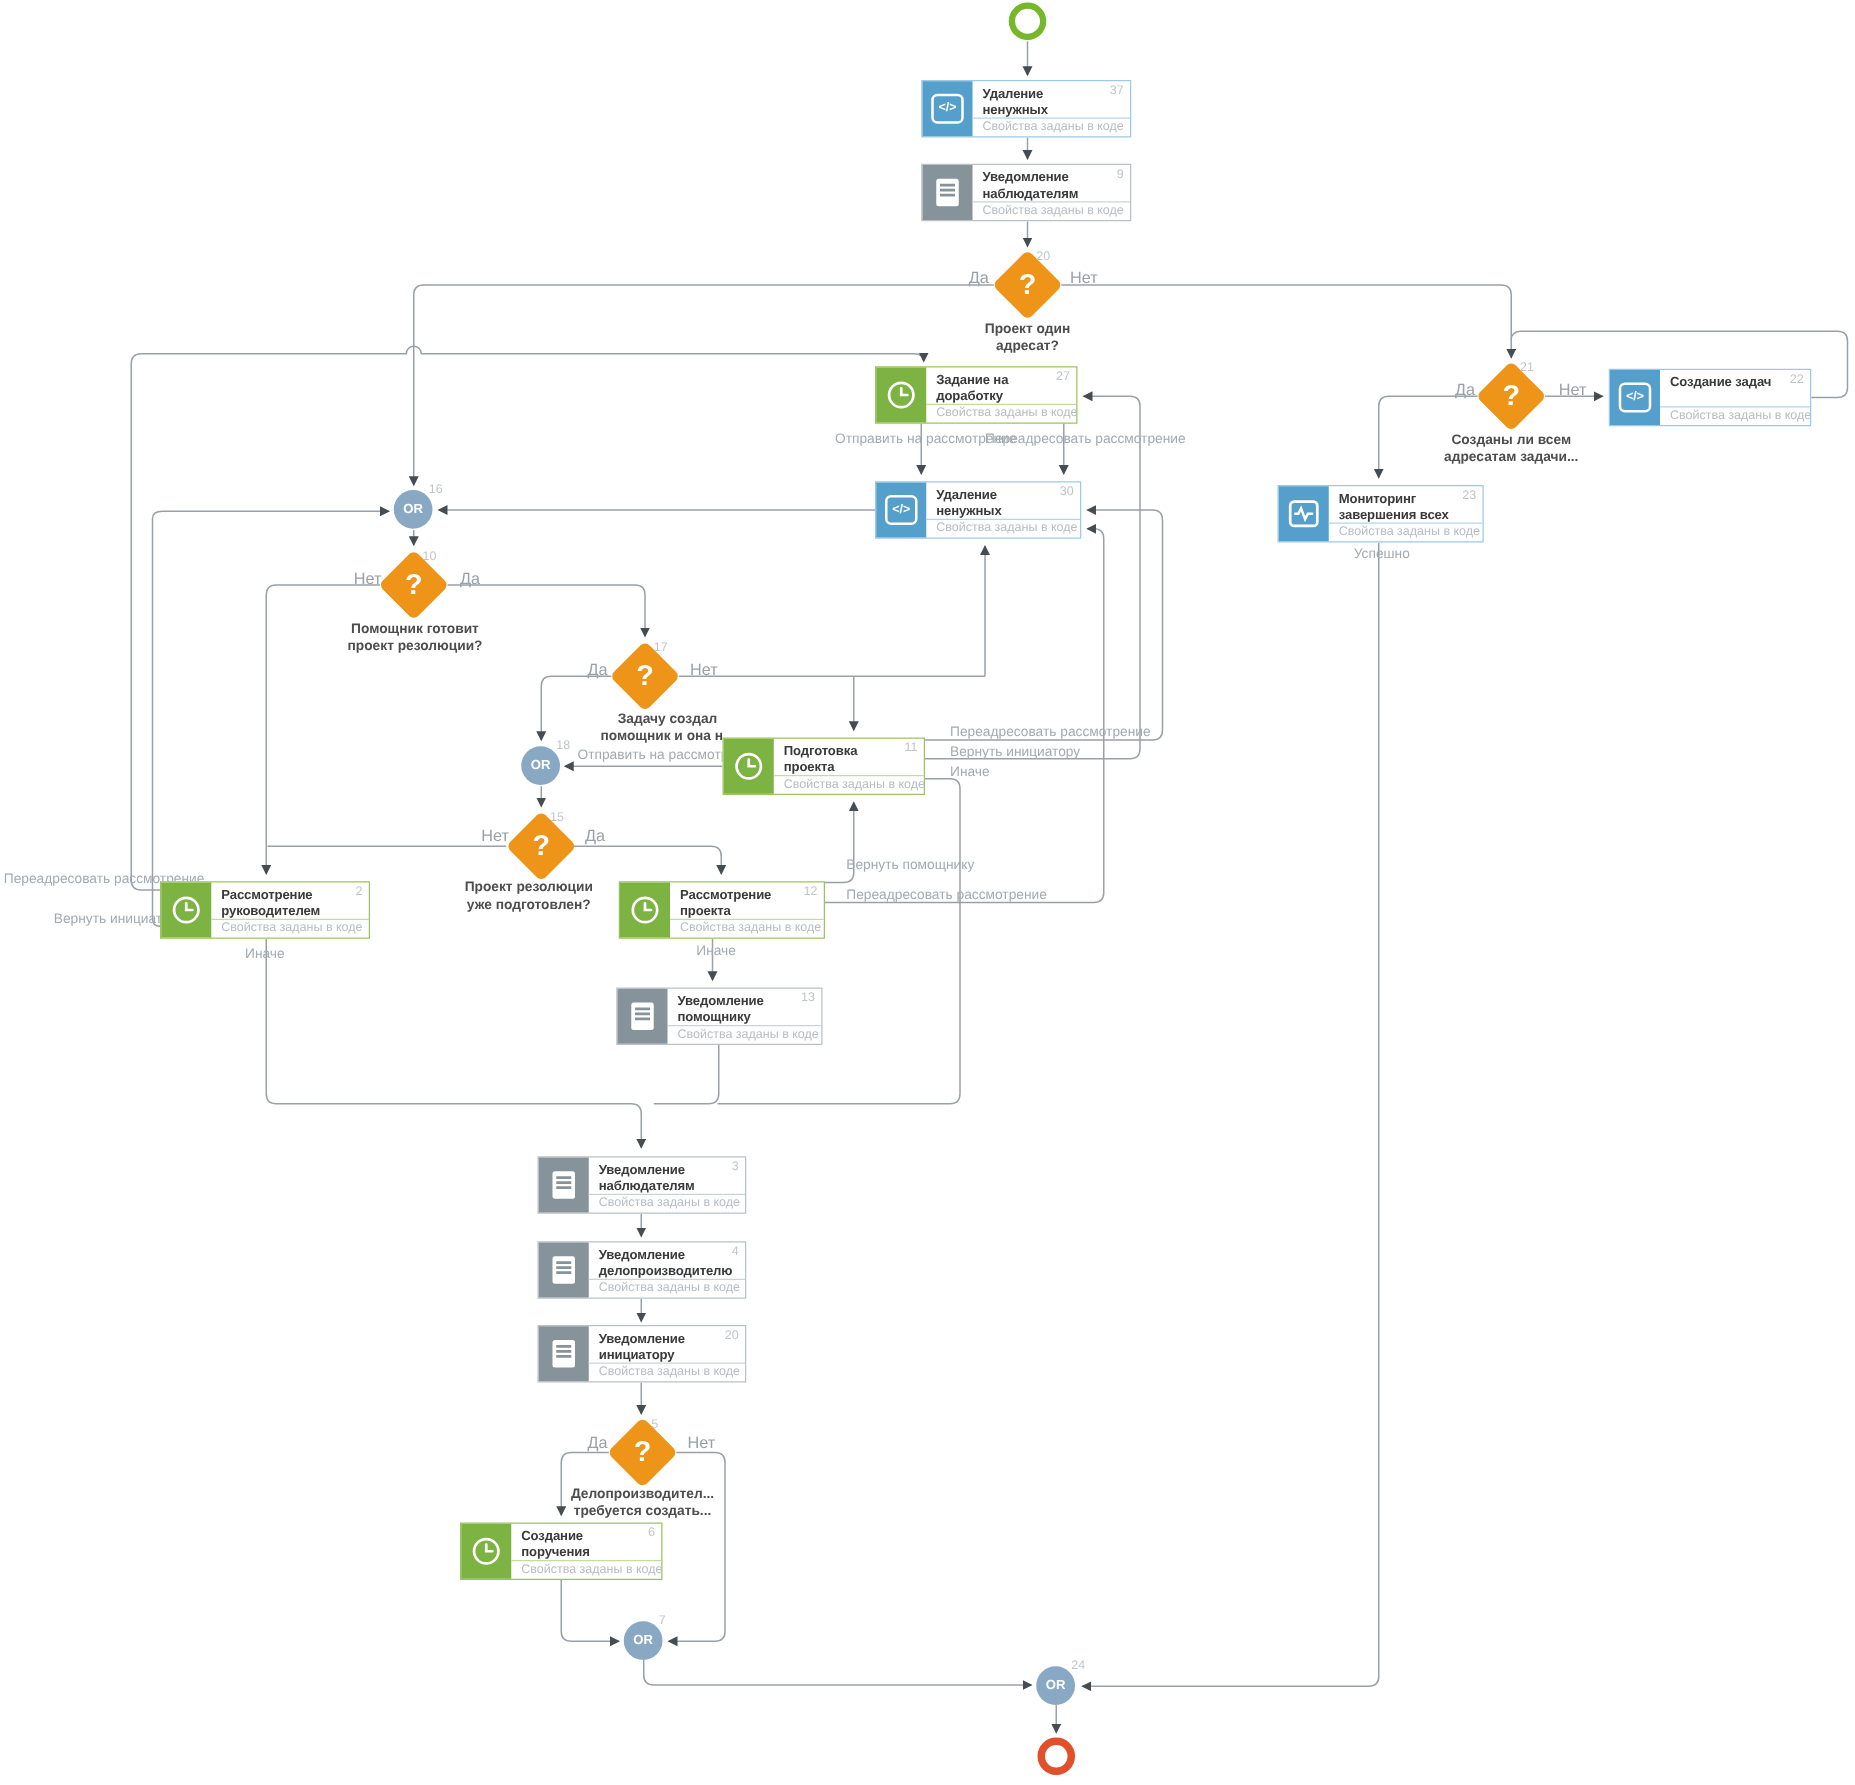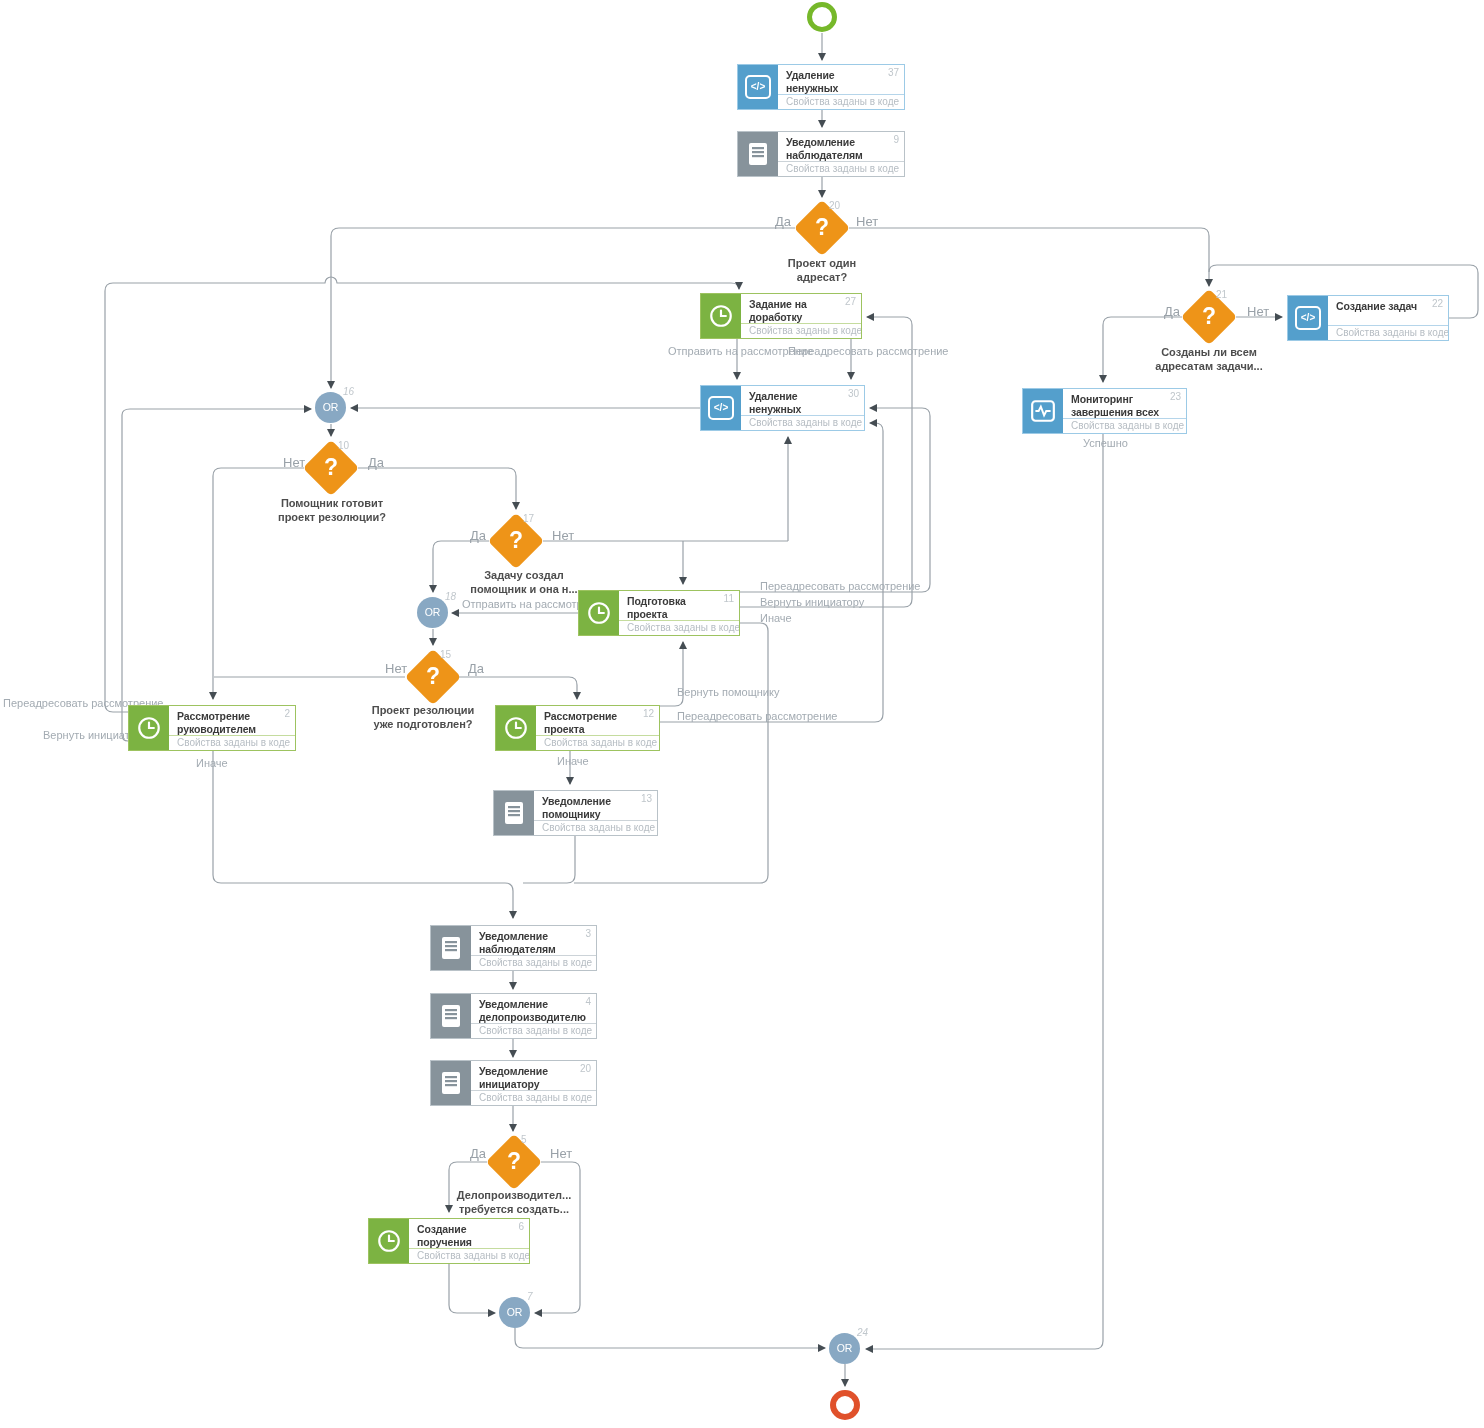--- a/index.html
+++ b/index.html
@@ -20,22 +20,22 @@
   .green .nsub{border-top:1px solid #c5dc9e;}
   .blue .nsub{border-top:1px solid #b5d5ea;}
   .gray .nsub{border-top:1px solid #ccd3d8;}
   .nnum{position:absolute;top:2px;right:5px;font-size:10px;color:#bfc6cb;}
   .icode{border:2px solid #fff;border-radius:5px;width:22px;height:20px;color:#fff;font-size:10px;font-weight:bold;line-height:20px;text-align:center;}
   .diam{position:absolute;width:56px;height:56px;z-index:3;}
   .dshape{position:absolute;left:8px;top:8px;width:40px;height:40px;background:#ee9418;transform:rotate(45deg);border-radius:5px;}
   .dq{position:absolute;left:0;top:0;width:56px;height:56px;text-align:center;line-height:54px;color:#fff;font-size:23px;font-weight:bold;}
   .dnum{position:absolute;left:35px;top:0px;font-size:10px;color:#c0c7cc;}
   .orb{position:absolute;width:31px;height:31px;border-radius:50%;background:#88a8c3;z-index:3;}
-  .orlabel{position:absolute;left:0;top:0;width:31px;height:31px;text-align:center;line-height:31px;color:#fff;font-size:10.5px;font-weight:normal;}
-  .gnum{position:absolute;left:28px;top:-6px;font-size:10px;color:#c0c7cc;font-style:italic;}
+  .orlabel{position:absolute;left:0;top:0;width:31px;height:31px;text-align:center;line-height:31px;color:#fff;font-size:10.5px;font-weight:bold;}
+  .gnum{position:absolute;left:28px;top:-6px;font-size:10px;color:#c0c7cc;}
   .evt{position:absolute;width:30px;height:30px;border-radius:50%;background:#fff;box-sizing:border-box;z-index:3;}
   .evt.start{border:5px solid #76b82a;}
   .evt.end{border:6px solid #e0512b;}
   .elabel{position:absolute;font-size:11px;color:#a3abb2;white-space:nowrap;z-index:2;}
   .yn{position:absolute;font-size:13px;color:#99a1a8;z-index:2;}
   .dlabel{position:absolute;font-size:11px;font-weight:bold;color:#4d4d4d;text-align:center;line-height:14px;z-index:2;}
 </style>
 </head>
 <body>
 
@@ -319,21 +319,21 @@
   <div class="yn" style="left:368px;top:455px">Да</div>
   <div class="dlabel" style="left:278px;top:496px;width:108px">Помощник готовит проект резолюции?</div>
 
   <div class="diam" style="left:488px;top:513px">
     <div class="dshape"></div>
     <div class="dq">?</div>
     <div class="dnum">17</div>
   </div>
   <div class="yn" style="left:470px;top:528px">Да</div>
   <div class="yn" style="left:552px;top:528px">Нет</div>
-  <div class="dlabel" style="left:466px;top:568px;width:116px">Задачу создал помощник и она н...</div>
+  <div class="dlabel" style="left:476px;top:568px;width:116px">Задачу создал помощник и она н...</div>
 
   <div class="diam" style="left:405px;top:649px">
     <div class="dshape"></div>
     <div class="dq">?</div>
     <div class="dnum">15</div>
   </div>
   <div class="yn" style="left:385px;top:661px">Нет</div>
   <div class="yn" style="left:468px;top:661px">Да</div>
   <div class="dlabel" style="left:368px;top:703px;width:110px">Проект резолюции уже подготовлен?</div>
 

